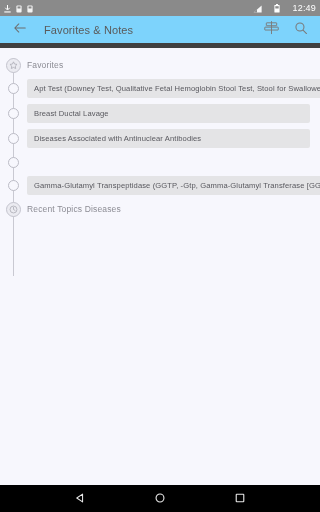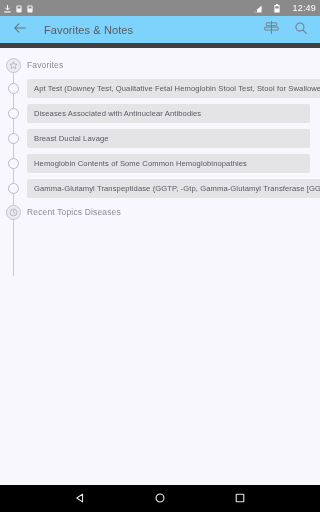--- a/index.html
+++ b/index.html
@@ -183,40 +183,37 @@
         <div class="pill">
           <span class="pill-text">Apt Test (Downey Test, Qualitative Fetal Hemoglobin Stool Test, Stool for Swallowed Blood)</span>
         </div>
       </div>
 
       <div class="node-row item-row">
         <div class="node">
             <div class="dot"></div>
           </div>
         <div class="pill">
+          <span class="pill-text">Breast Ductal Lavage</span>
+        </div>
+      </div>
+
+      <div class="node-row item-row">
+        <div class="node">
+            <div class="dot"></div>
+          </div>
+        <div class="pill">
           <span class="pill-text">Diseases Associated with Antinuclear Antibodies</span>
         </div>
       </div>
 
       <div class="node-row item-row">
         <div class="node">
             <div class="dot"></div>
           </div>
-        <div class="pill">
-          <span class="pill-text">Breast Ductal Lavage</span>
-        </div>
-      </div>
-
-      <div class="node-row item-row">
-        <div class="node">
-            <div class="dot"></div>
-          </div>
-        <div class="pill">
-          <span class="pill-text">Hemoglobin Contents of Some Common Hemoglobinopathies</span>
-        </div>
       </div>
 
       <div class="node-row item-row">
         <div class="node">
             <div class="dot"></div>
           </div>
         <div class="pill">
           <span class="pill-text">Gamma-Glutamyl Transpeptidase (GGTP, -Gtp, Gamma-Glutamyl Transferase [GGT])</span>
         </div>
       </div>

